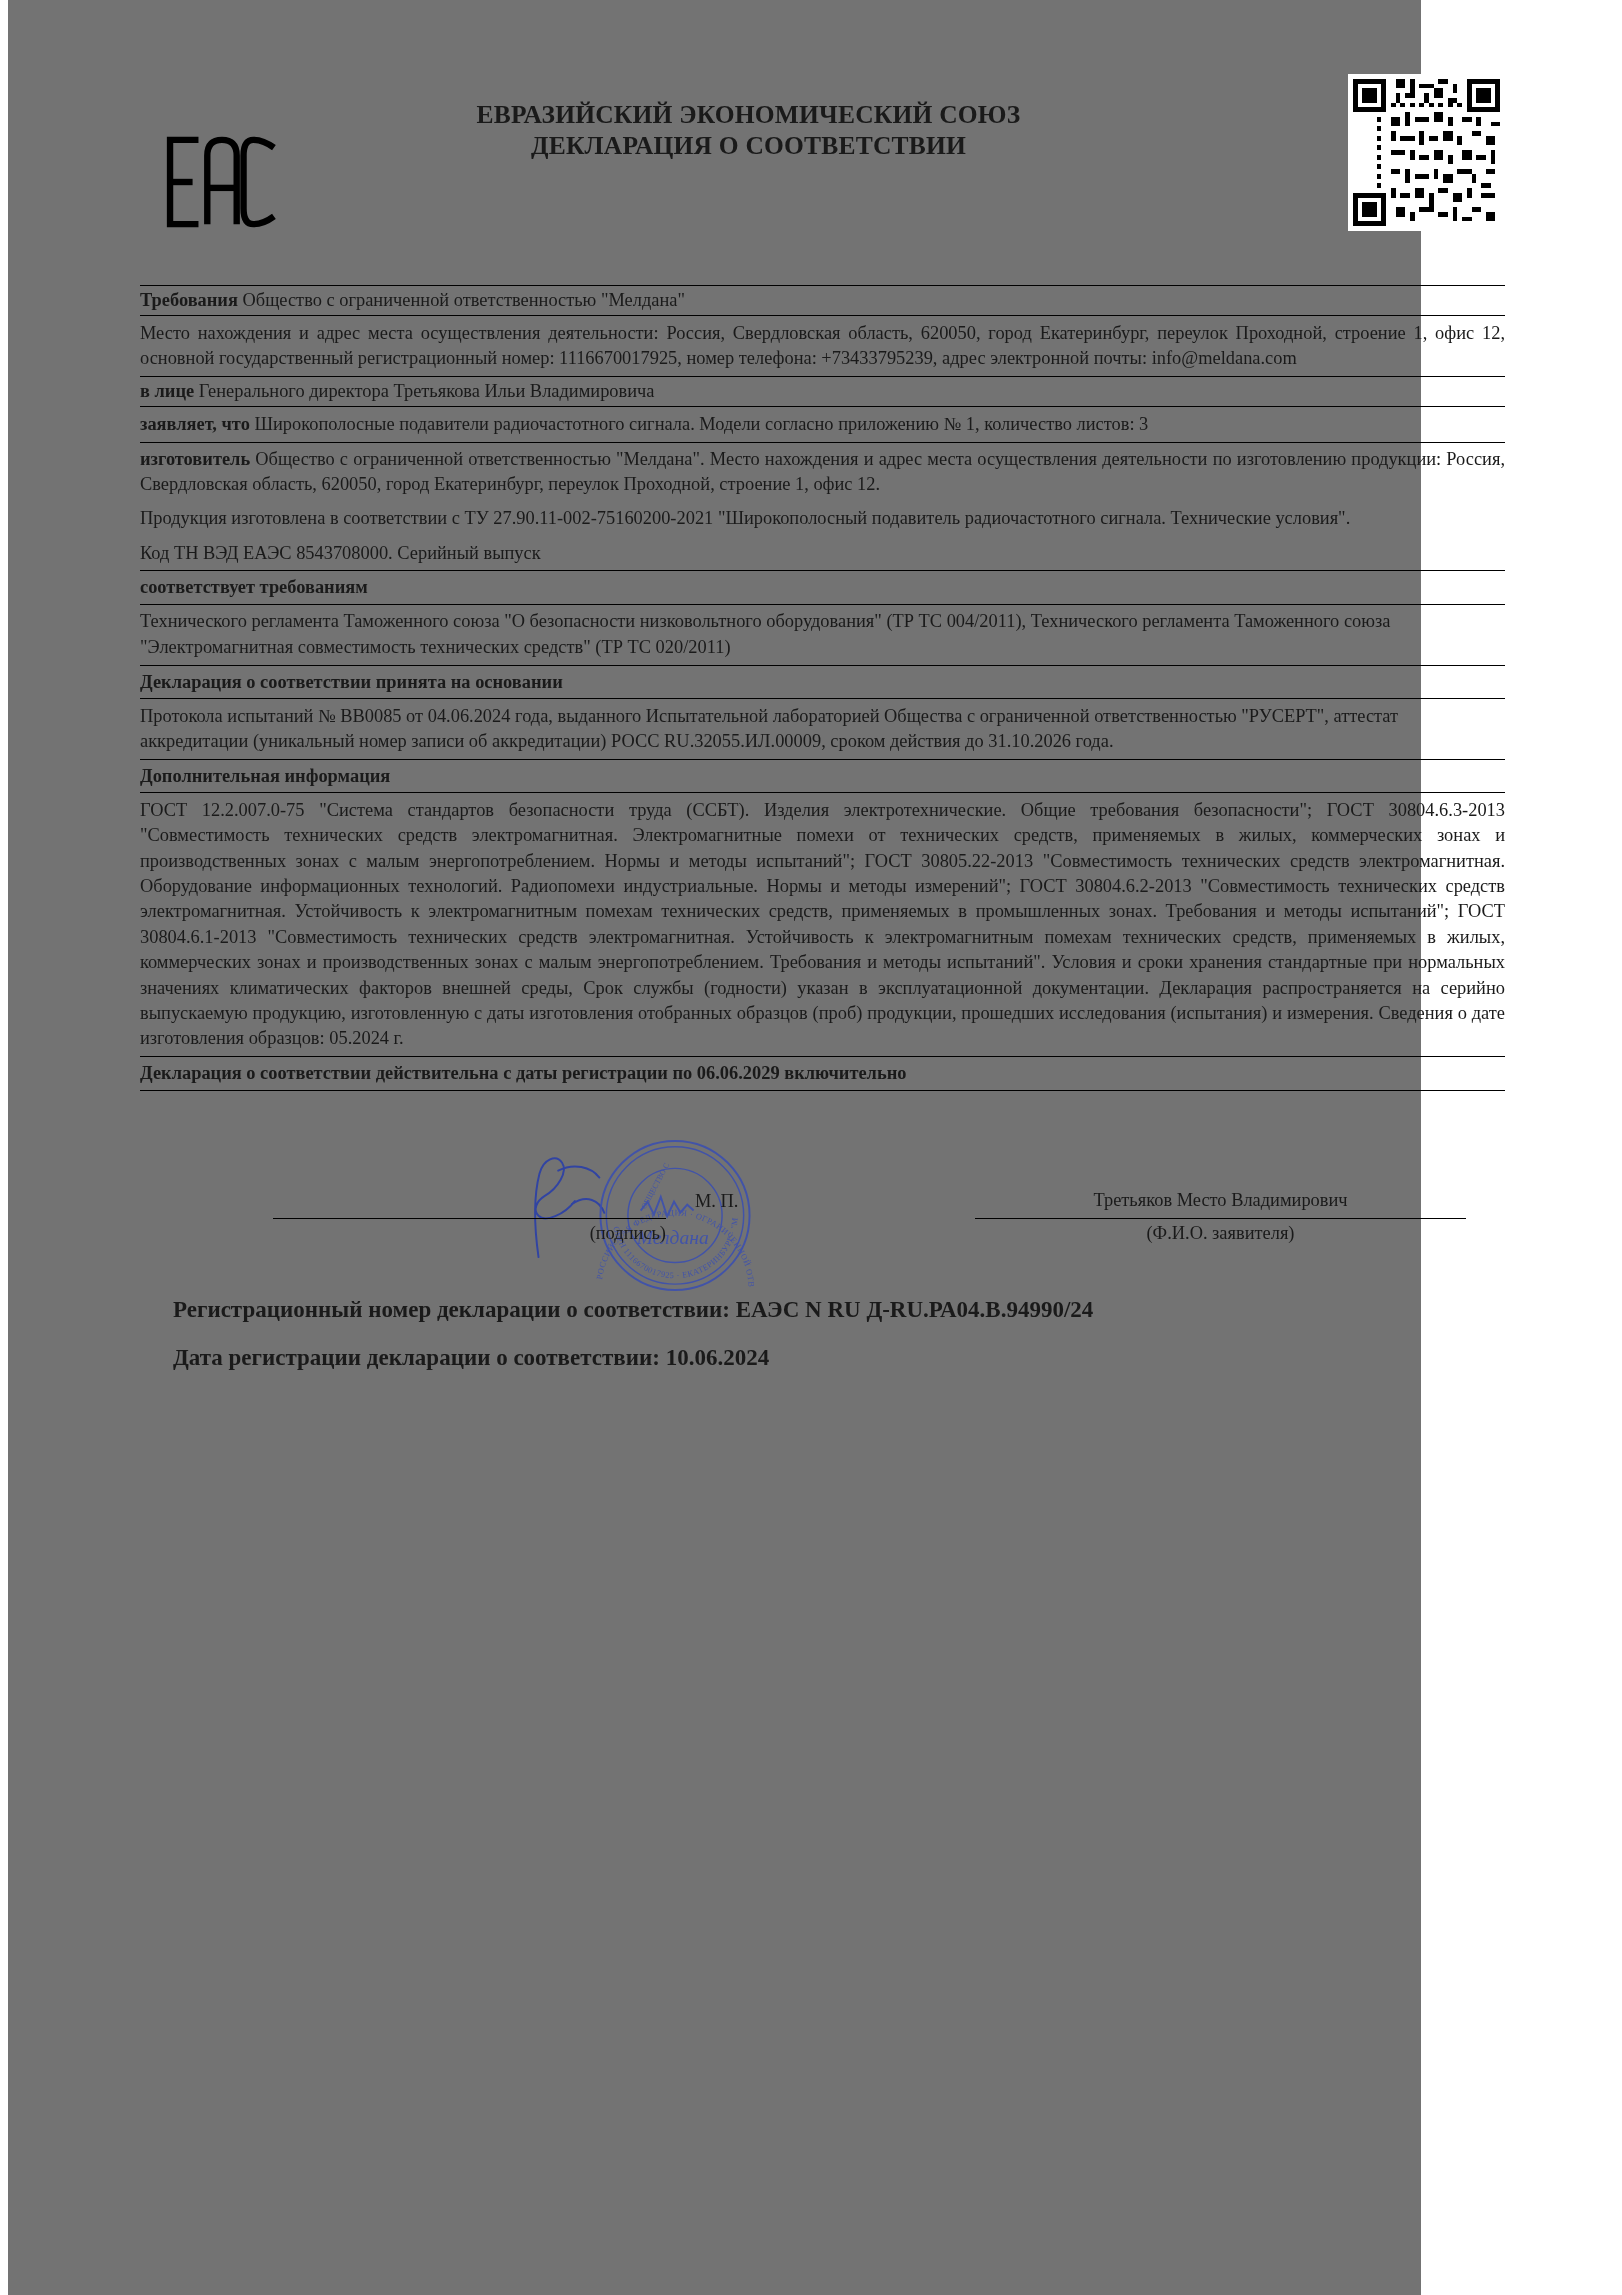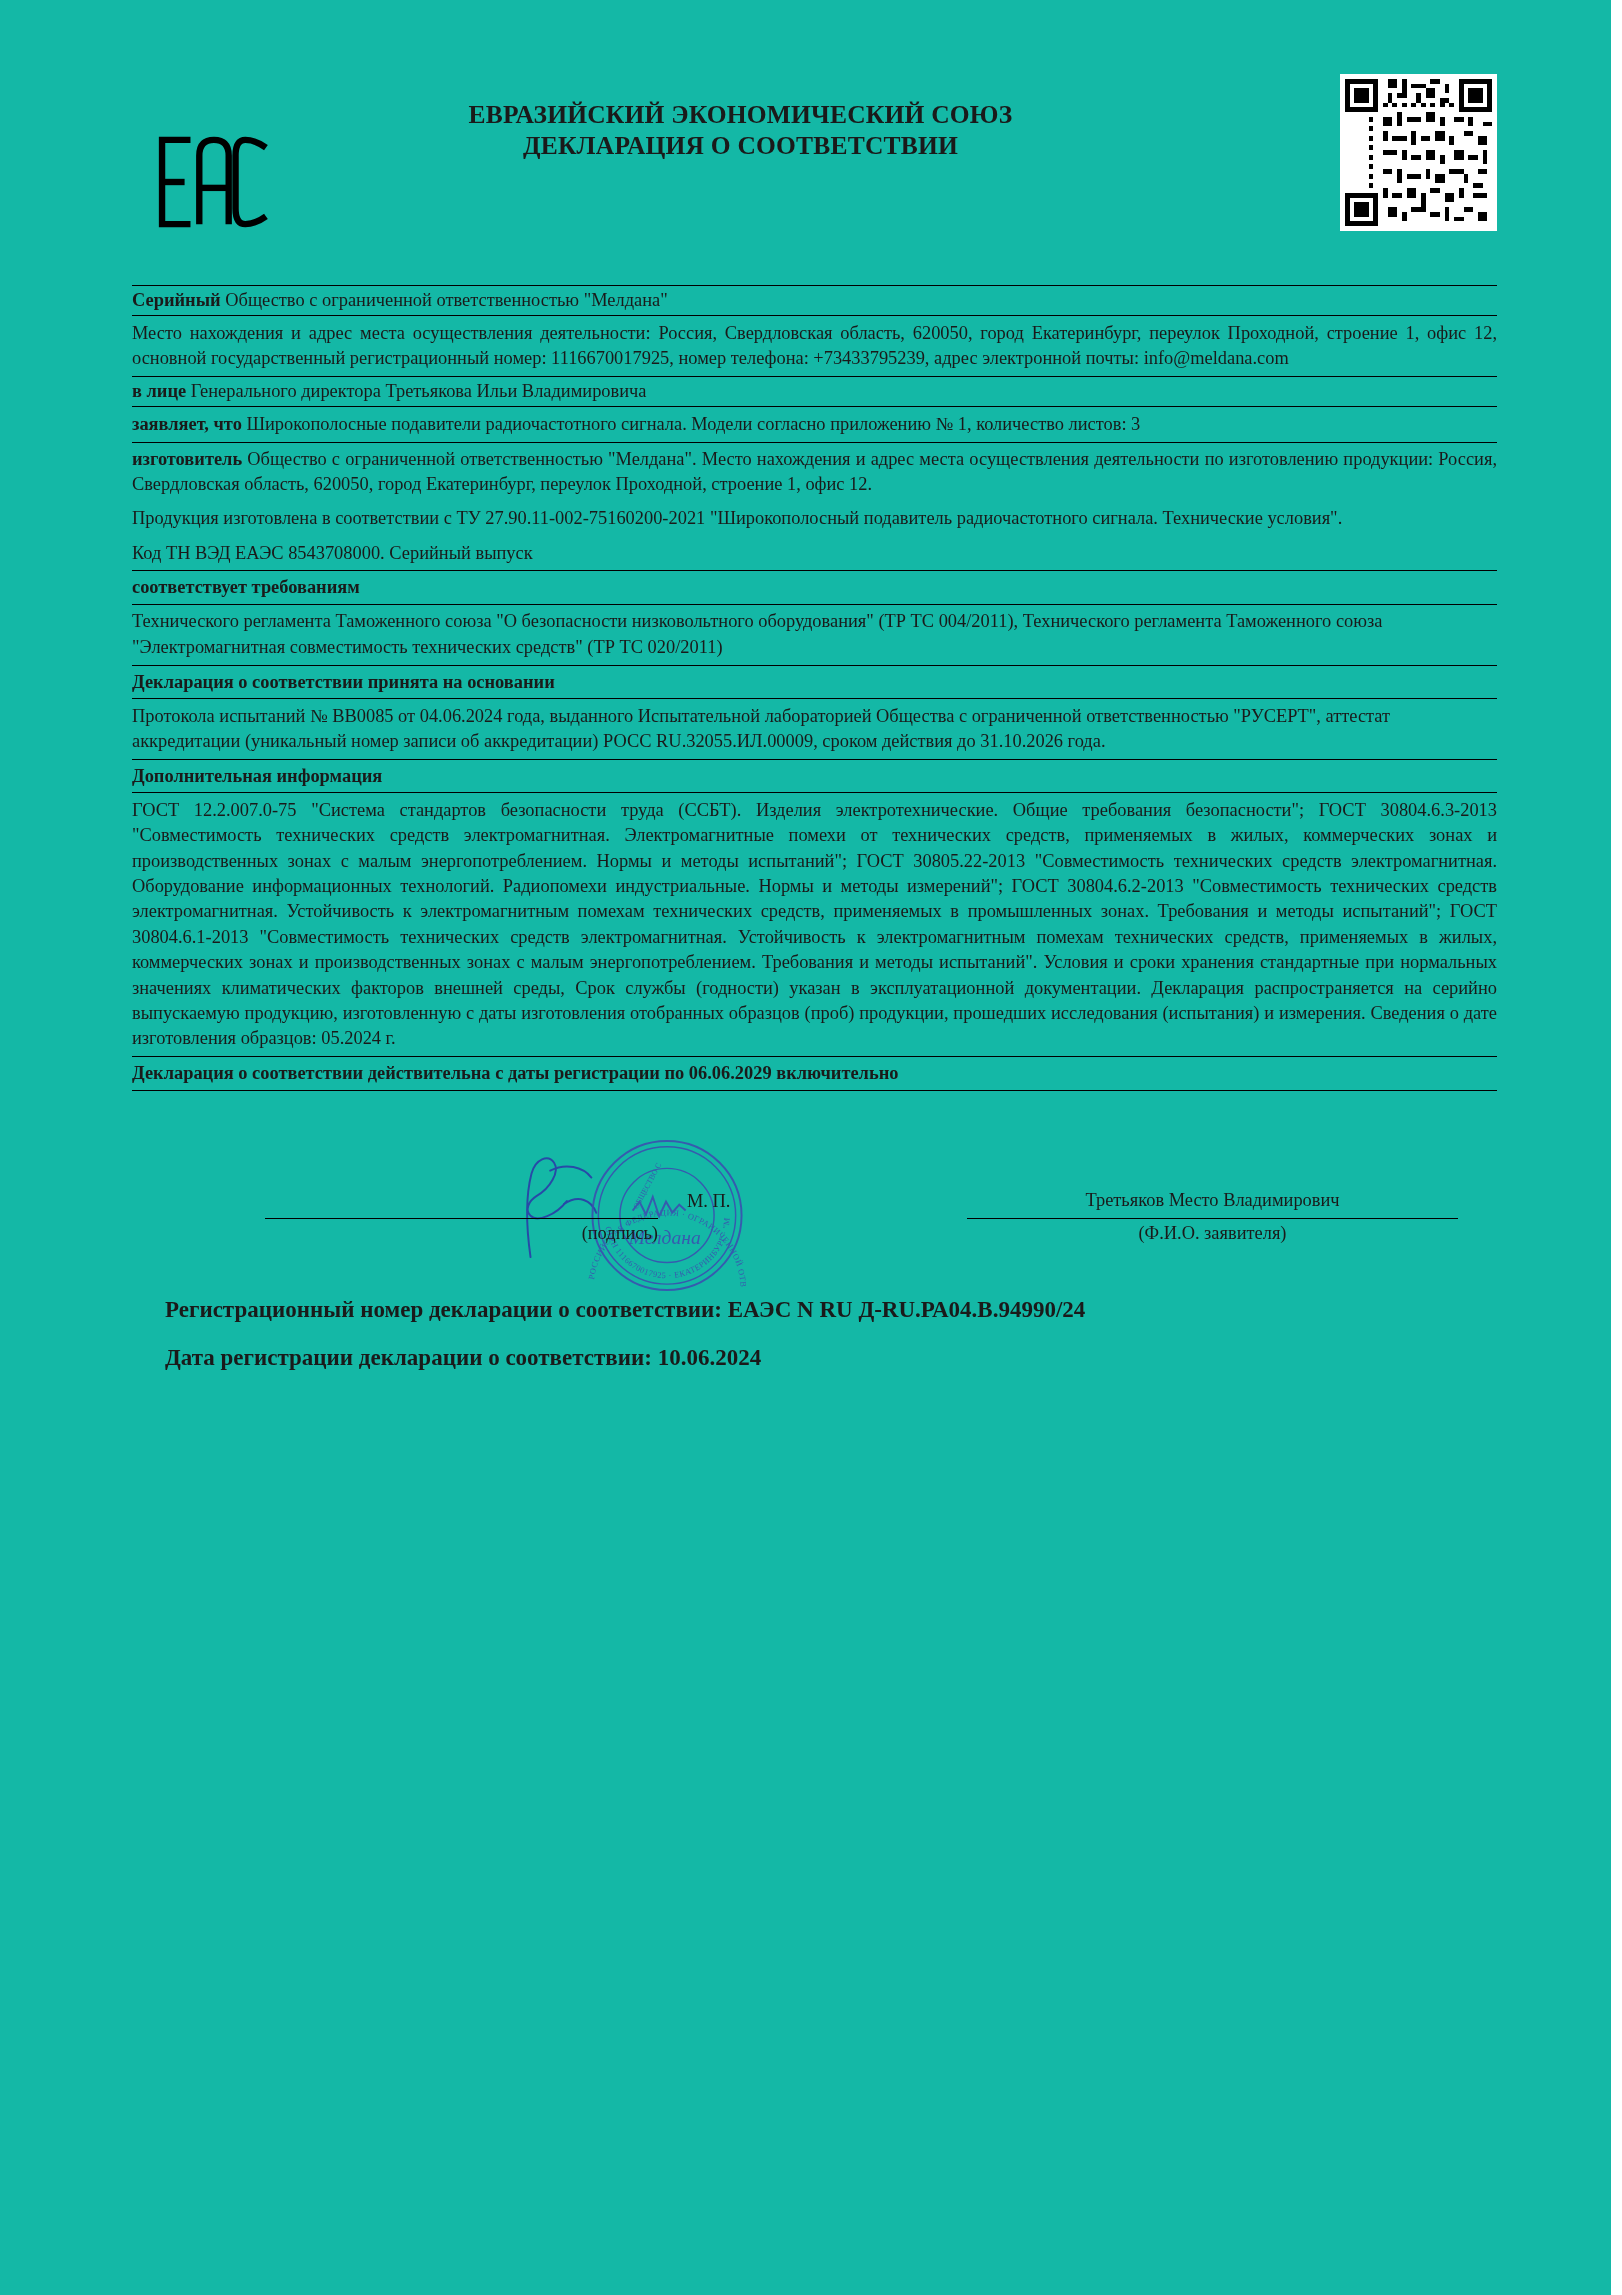--- a/index.html
+++ b/index.html
@@ -10,24 +10,24 @@
   body {
     width: 1623px;
     height: 2295px;
     font-family: "Liberation Serif", serif;
     color: #1a1a1a;
     position: relative;
     overflow: hidden;
   }
   .page {
     position: absolute;
-    left: 0; top: 0;
-    width: 1611px;
+    left: 8px; top: 0;
+    width: 1413px;
     height: 2295px;
-    background: #14b8a6;
+    background: #737373;
   }
   .content {
     position: absolute;
     left: 132px;
     top: 74px;
     width: 1365px;
   }
 
   
   .header-row {
@@ -289,21 +289,21 @@
               <rect x="29" y="29" width="2" height="2"></rect>
             <rect x="25" y="20" width="1" height="1"></rect>
               <rect x="28" y="23" width="2" height="1"></rect>
           </g>
         </svg>
       </div>
     </div>
 
     <div class="rule"></div>
     <div class="para tight">
-      <span class="bold">Серийный</span>
+      <span class="bold">Требования</span>
       <span>Общество с ограниченной ответственностью "Мелдана"</span>
     </div>
 
     <div class="rule"></div>
     <div class="para">Место нахождения и адрес места осуществления деятельности: Россия, Свердловская область, 620050, город Екатеринбург, переулок Проходной, строение 1, офис 12, основной государственный регистрационный номер: 1116670017925, номер телефона: +73433795239, адрес электронной почты: info@meldana.com</div>
 
     <div class="rule"></div>
     <div class="para tight">
       <span class="bold">в лице</span>
       <span>Генерального директора Третьякова Ильи Владимировича</span>

